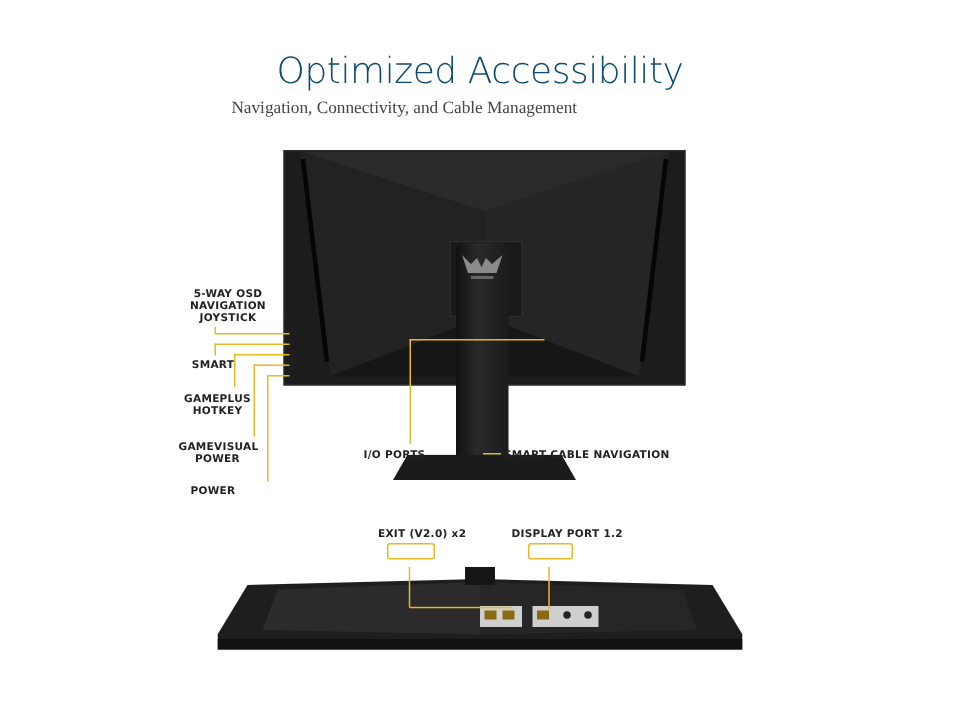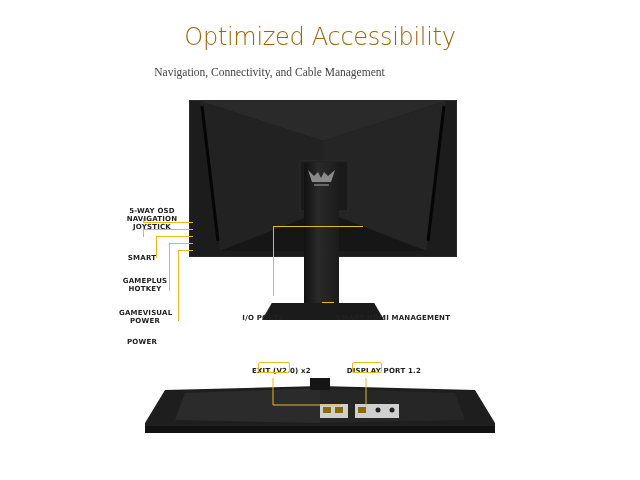--- a/index.html
+++ b/index.html
@@ -1,19 +1,19 @@
 <!DOCTYPE html>
 <html><head>
   <meta charset="utf-8">
   <style>
     html, body { margin: 0; padding: 0; }
     body { width: 640px; height: 480px; background: #ffffff; position: relative; overflow: hidden; font-family: "DejaVu Sans", sans-serif; }
-    .title { position: absolute; left: 0; width: 640px; top: 23px; text-align: center; font-size: 24px; color: #a16207; font-weight: 300; letter-spacing: -0.3px; font-family: "DejaVu Sans", sans-serif; }
+    .title { position: absolute; left: 0; width: 640px; top: 33px; text-align: center; font-size: 24px; color: #0c4a6e; font-weight: 300; letter-spacing: -0.3px; font-family: "DejaVu Sans", sans-serif; }
     .subtitle { position: absolute; left: 0; width: 539px; top: 66px; text-align: center; font-size: 11.5px; color: #444; font-family: Liberation Serif, serif; }
-    .lbl { position: absolute; font-size: 7px; font-weight: bold; color: #222; text-align: center; line-height: 8px; letter-spacing: 0.2px; font-family: "DejaVu Sans", sans-serif; margin-top: 15px; }
+    .lbl { position: absolute; font-size: 7px; font-weight: bold; color: #222; text-align: center; line-height: 8px; letter-spacing: 0.2px; font-family: "DejaVu Sans", sans-serif; }
     .line { position: absolute; background: #e8b923; }
     .monitor-back { position: absolute; left: 189px; top: 100px; width: 266px; height: 155px; background: #1c1c1c; border: 1px solid #2a2a2a; }
     .stand { position: absolute; left: 304px; top: 162px; width: 35px; height: 145px; background: linear-gradient(90deg,#111 0%,#2a2a2a 40%,#1b1b1b 100%); border-radius: 4px 4px 0 0; }
     .base { position: absolute; left: 262px; top: 303px; width: 122px; height: 17px; background: #1b1b1b; clip-path: polygon(8% 0,92% 0,100% 100%,0 100%); }
     .bottom-mon { position: absolute; left: 145px; top: 378px; width: 350px; height: 60px; }
     .port { position: absolute; border: 1.5px solid #e8b923; border-radius: 2px; }
   </style>
 </head>
 <body>
 
@@ -53,24 +53,24 @@
 <div class="line" style="left:156px;top:236px;width:1px;height:22px"></div>
 <div class="line" style="left:169px;top:243px;width:24px;height:1px"></div>
 <div class="line" style="left:169px;top:243px;width:1px;height:48px"></div>
 <div class="line" style="left:178px;top:250px;width:15px;height:1px"></div>
 <div class="line" style="left:178px;top:250px;width:1px;height:71px"></div>
 
 <div class="line" style="left:273px;top:226px;width:90px;height:1px"></div>
 <div class="line" style="left:273px;top:226px;width:1px;height:70px"></div>
 <div class="lbl" style="left:238px;top:299px;width:50px;text-align:center">I/O PORTS</div>
 <div class="line" style="left:322px;top:302px;width:12px;height:1px"></div>
-<div class="lbl" style="left:336px;top:299px;width:140px;text-align:left">SMART HDMI MANAGEMENT</div>
+<div class="lbl" style="left:336px;top:299px;width:140px;text-align:left">SMART CABLE NAVIGATION</div>
 
 <div class="lbl" style="left:252px;top:352px;width:80px;text-align:left">EXIT (V2.0) x2</div>
-<div class="lbl" style="left:341px;top:352px;width:80px;text-align:right">DISPLAY PORT 1.2</div>
+<div class="lbl" style="left:341px;top:352px;width:80px;text-align:left">DISPLAY PORT 1.2</div>
 <div class="port" style="left:258px;top:362px;width:30px;height:9px"></div>
 <div class="port" style="left:352px;top:362px;width:28px;height:9px"></div>
 
 <svg class="bottom-mon" width="350" height="60" viewBox="0 0 350 60">
   <polygon points="20,12 175,8 330,12 350,45 350,55 0,55 0,45" fill="#1e1e1e"></polygon>
   <polygon points="40,15 175,10 175,45 30,42" fill="#2b2b2b"></polygon>
   <polygon points="175,10 310,15 320,42 175,45" fill="#262626"></polygon>
   <rect x="165" y="0" width="20" height="12" fill="#151515"></rect>
   <rect x="0" y="48" width="350" height="7" fill="#111"></rect>
   <rect x="175" y="26" width="28" height="14" fill="#cfcfcf"></rect>

